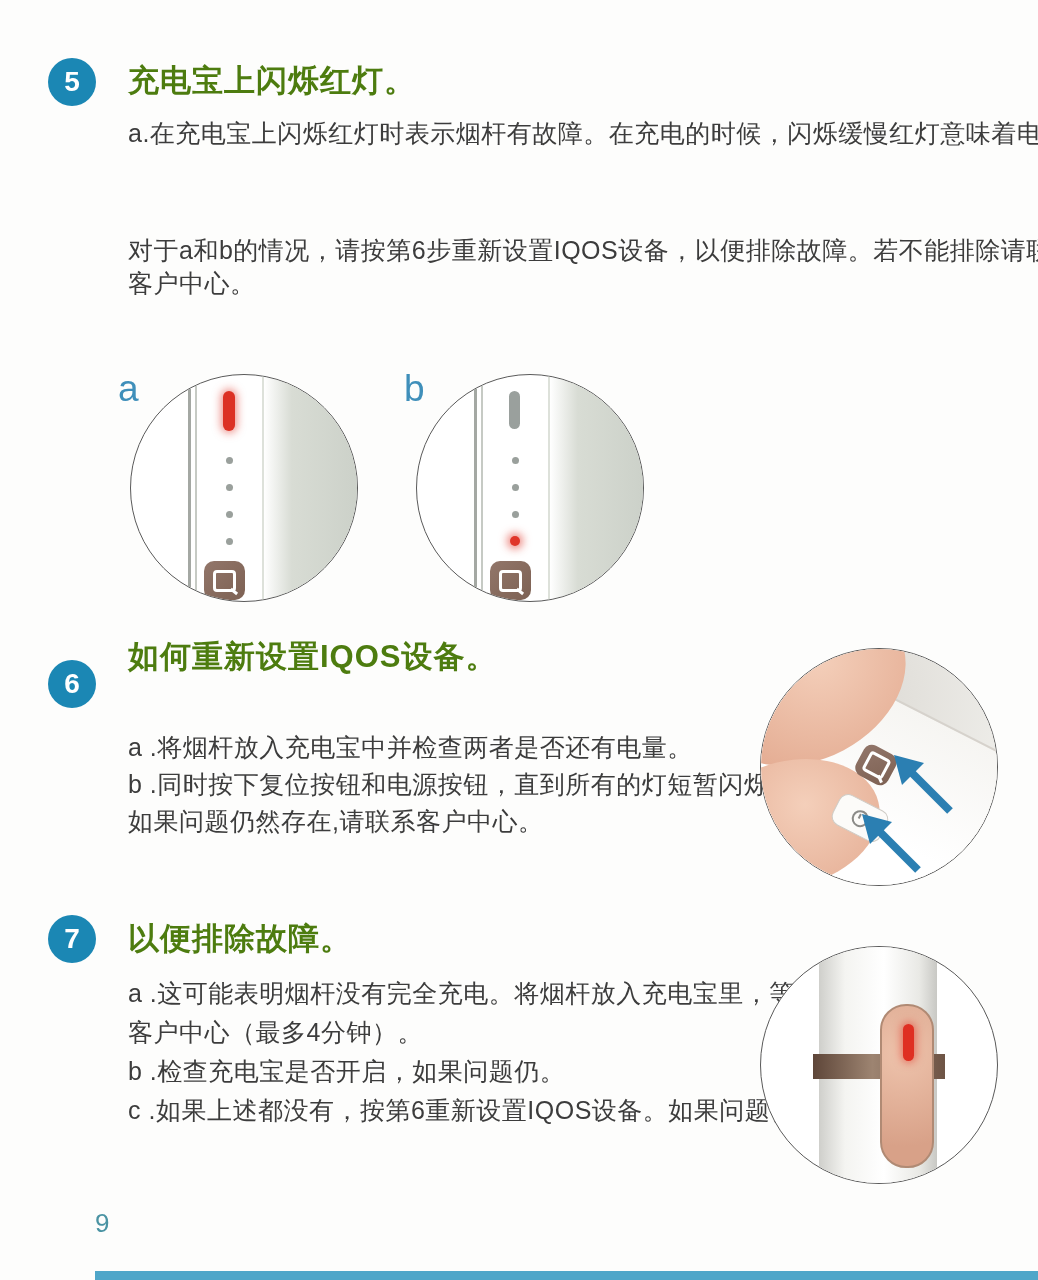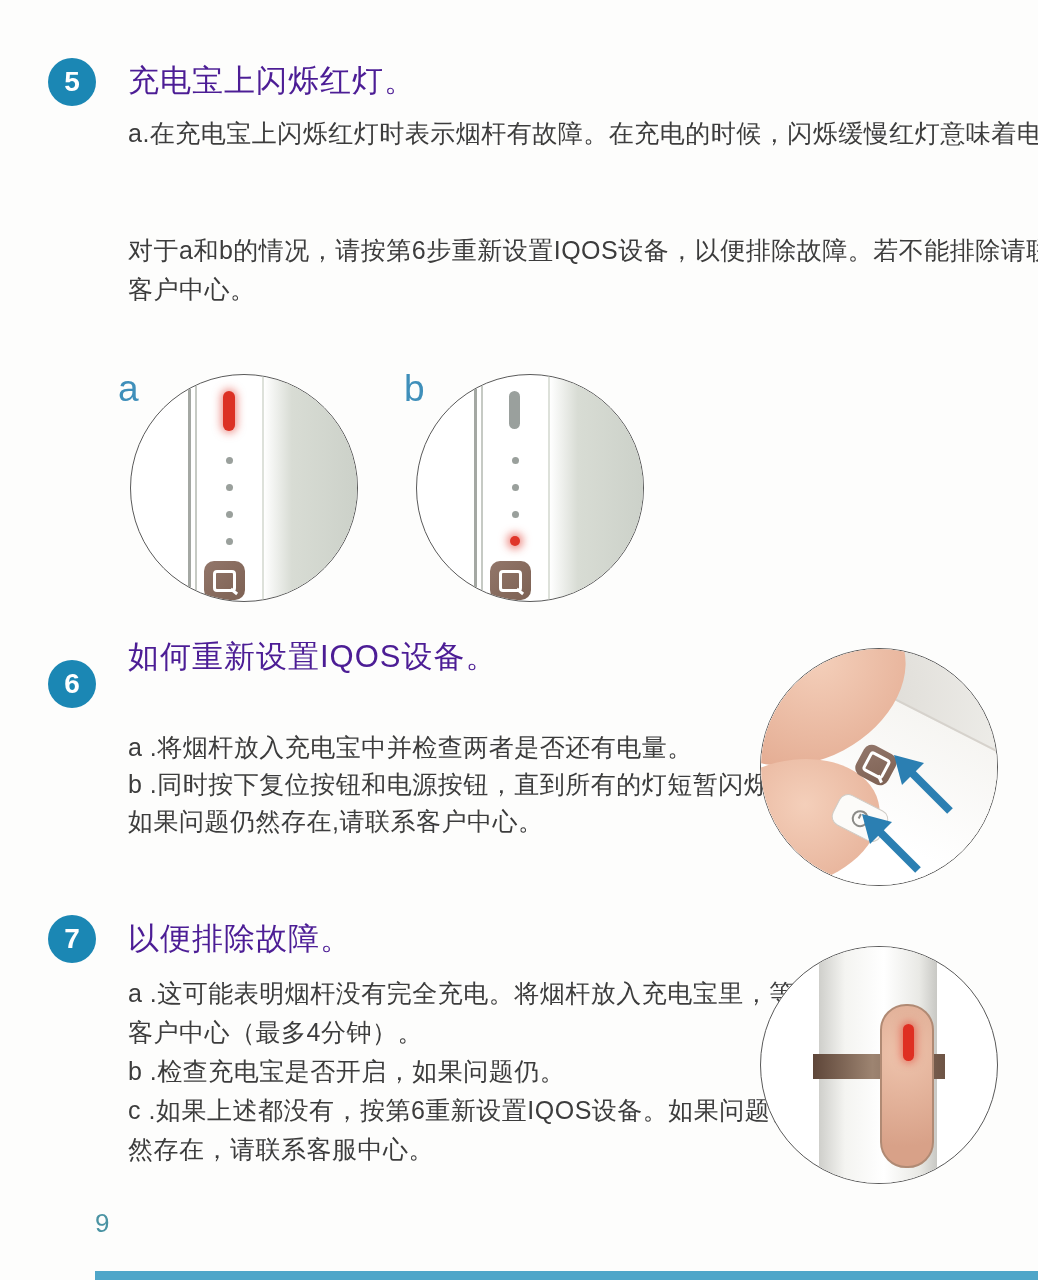--- a/index.html
+++ b/index.html
@@ -13,21 +13,21 @@
   .abs{position:absolute;}
   
   .badge{
     position:absolute;width:48px;height:48px;border-radius:50%;
     background:#1b87b4;color:#ffffff;
     display:flex;align-items:center;justify-content:center;
     font-size:28px;font-weight:bold;
   }
   .step-title{
     position:absolute;left:128px;margin:0;
-    font-size:31px;font-weight:400;color:#4c1d95;letter-spacing:1px;
+    font-size:31px;font-weight:700;color:#4d7c0f;letter-spacing:1px;
     white-space:nowrap;
   }
   .body-line{
     position:absolute;left:128px;
     font-size:25px;color:#3c3c3c;white-space:nowrap;letter-spacing:0.5px;
   }
   .fig-label{
     position:absolute;font-size:37px;color:#3f8fba;font-weight:400;
   }
   
@@ -87,21 +87,21 @@
 </head>
 <body>
 
 <div class="page">
 
   <div class="badge" style="left:48px;top:58px">5</div>
   <h2 class="step-title" style="top:60px">充电宝上闪烁红灯。</h2>
 
   <div class="body-line" style="top:117px">a.在充电宝上闪烁红灯时表示烟杆有故障。在充电的时候，闪烁缓慢红灯意味着电池</div>
   <div class="body-line" style="top:234px">对于a和b的情况，请按第6步重新设置IQOS设备，以便排除故障。若不能排除请联系</div>
-  <div class="body-line" style="top:273px">客户中心。</div>
+  <div class="body-line" style="top:267px">客户中心。</div>
 
   <div class="fig-label" style="left:118px;top:368px">a</div>
   <div class="fig-circle" style="left:130px;top:374px;width:226px;height:226px">
     <div class="shade-right"></div>
     <div class="edge-line1"></div>
     <div class="edge-line2"></div>
     <div class="edge-line3"></div>
     <div class="led-pill-red"></div>
     <div class="dot" style="top:82px"></div>
     <div class="dot" style="top:109px"></div>
@@ -156,21 +156,20 @@
     </svg>
   </div>
 
   <div class="badge" style="left:48px;top:915px">7</div>
   <h2 class="step-title" style="top:918px">以便排除故障。</h2>
 
   <div class="body-line" style="top:977px">a .这可能表明烟杆没有完全充电。将烟杆放入充电宝里，等待</div>
   <div class="body-line" style="top:1016px">客户中心（最多4分钟）。</div>
   <div class="body-line" style="top:1055px">b .检查充电宝是否开启，如果问题仍。</div>
   <div class="body-line" style="top:1094px">c .如果上述都没有，按第6重新设置IQOS设备。如果问题仍</div>
-  <div class="body-line" style="top:1133px">然存在，请联系客服中心。</div>
 
   <div class="fig-circle" style="left:760px;top:946px;width:236px;height:236px">
     <div class="cylinder"></div>
     <div class="band"></div>
     <div class="pill-btn">
       <div class="pill-led"></div>
     </div>
   </div>
 
   <div class="page-number">9</div>

